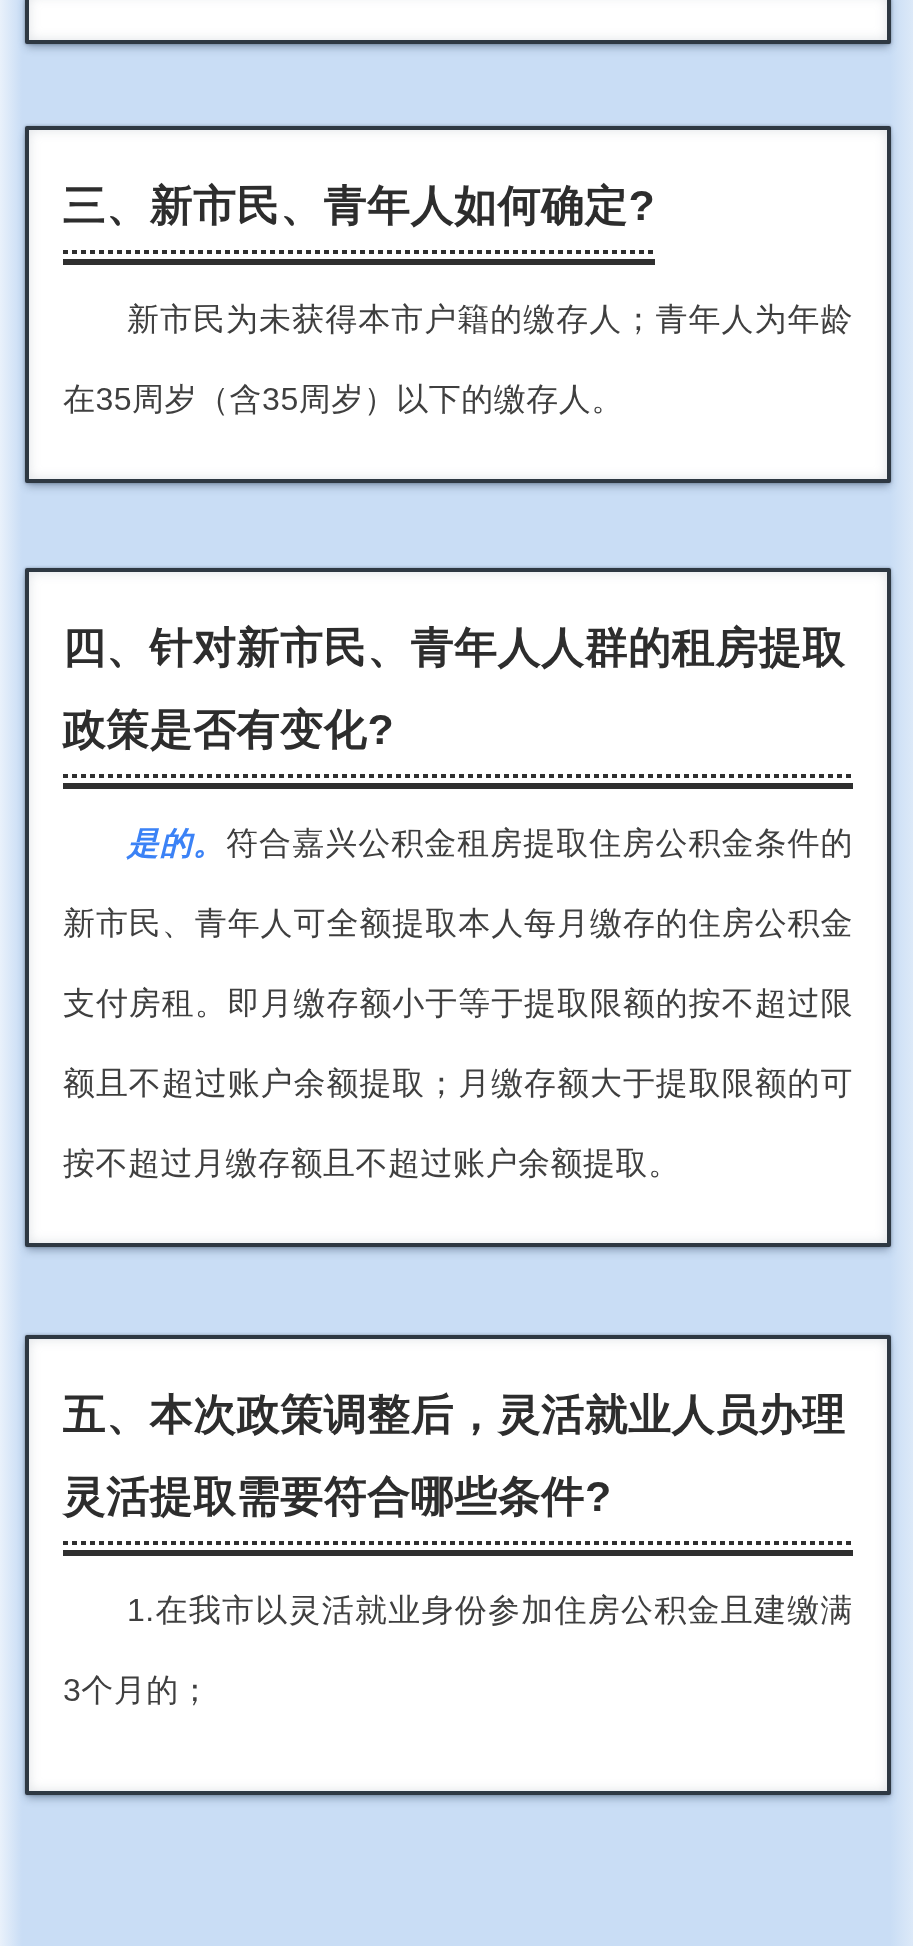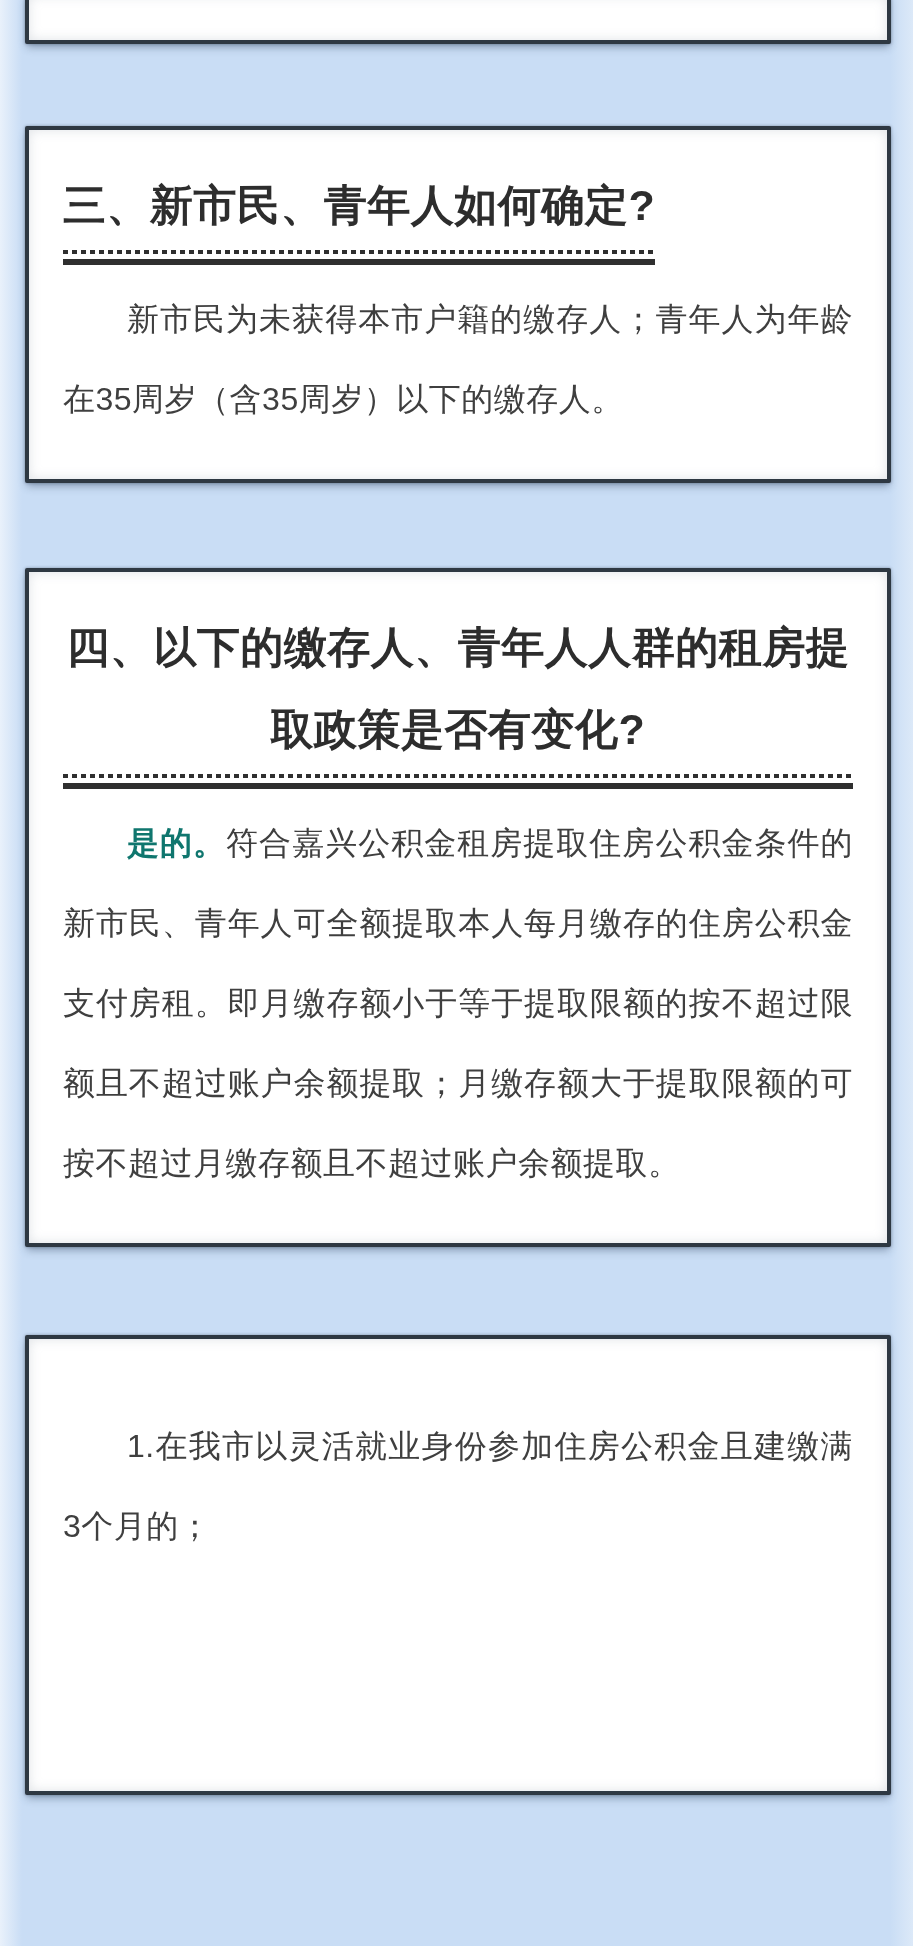--- a/index.html
+++ b/index.html
@@ -35,21 +35,20 @@
     height: 52px;
     margin-top: -8px;
   }
   .card-3 { margin-top: 82px; padding: 34px 34px 40px; }
   .card-4 { margin-top: 85px; padding: 34px 34px 40px; }
   .card-5 { margin-top: 88px; padding: 34px 34px 40px; height: 460px; }
 
   .head-wrap {
     width: fit-content;
     max-width: 100%;
-    text-align: center;
   }
   .q-title {
     margin: 0;
     font-size: 43px;
     line-height: 82px;
     font-weight: 700;
     color: #2d2d2d;
     letter-spacing: 0.5px;
   }
   .divider { margin-top: 4px; }
@@ -67,21 +66,22 @@
     margin: 14px 0 0 0;
     font-size: 32px;
     line-height: 80px;
     color: #3f3f3f;
     text-align: justify;
     text-indent: 2em;
     letter-spacing: 0.5px;
   }
   .answer .lead {
     font-weight: 700;
-    color: #0f766e;
+    color: #3b82f6;
+    font-style: italic;
   }
 </style>
 </head>
 <body>
 
 <div class="article">
 
   <div class="card card-top-partial"></div>
 
   <section class="card card-3">
@@ -90,31 +90,32 @@
       <div class="divider">
         <div class="dots"></div>
         <div class="bar"></div>
       </div>
     </div>
     <p class="answer"><span class="lead"></span><span>新市民为未获得本市户籍的缴存人；青年人为年龄在35周岁（含35周岁）以下的缴存人。</span></p>
   </section>
 
   <section class="card card-4">
     <div class="head-wrap">
-      <h2 class="q-title">四、以下的缴存人、青年人人群的租房提取政策是否有变化?</h2>
+      <h2 class="q-title">四、针对新市民、青年人人群的租房提取政策是否有变化?</h2>
       <div class="divider">
         <div class="dots"></div>
         <div class="bar"></div>
       </div>
     </div>
     <p class="answer"><span class="lead">是的。</span><span>符合嘉兴公积金租房提取住房公积金条件的新市民、青年人可全额提取本人每月缴存的住房公积金支付房租。即月缴存额小于等于提取限额的按不超过限额且不超过账户余额提取；月缴存额大于提取限额的可按不超过月缴存额且不超过账户余额提取。</span></p>
   </section>
 
   <section class="card card-5">
     <div class="head-wrap">
+      <h2 class="q-title">五、本次政策调整后，灵活就业人员办理灵活提取需要符合哪些条件?</h2>
       <div class="divider">
         <div class="dots"></div>
         <div class="bar"></div>
       </div>
     </div>
     <p class="answer"><span class="lead"></span><span>1.在我市以灵活就业身份参加住房公积金且建缴满3个月的；</span></p>
   </section>
 
 </div>
 

